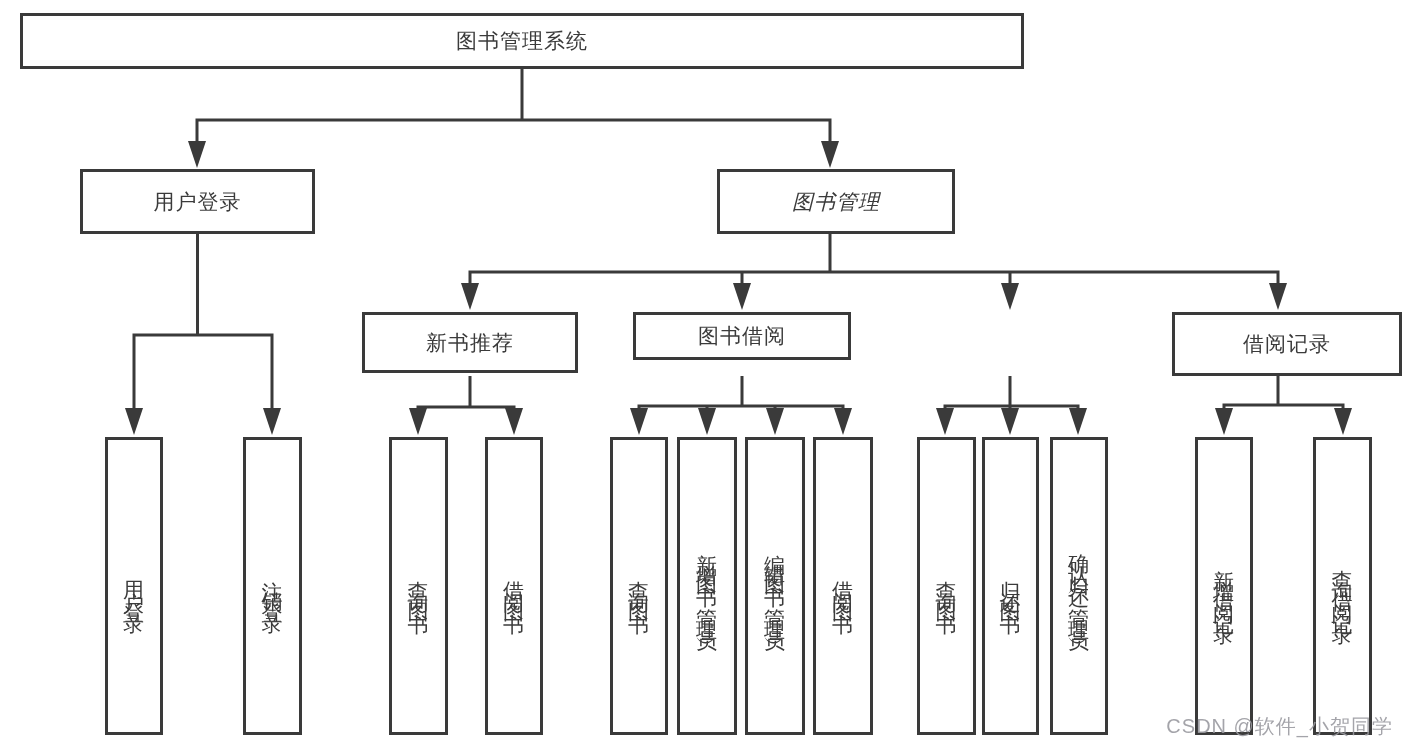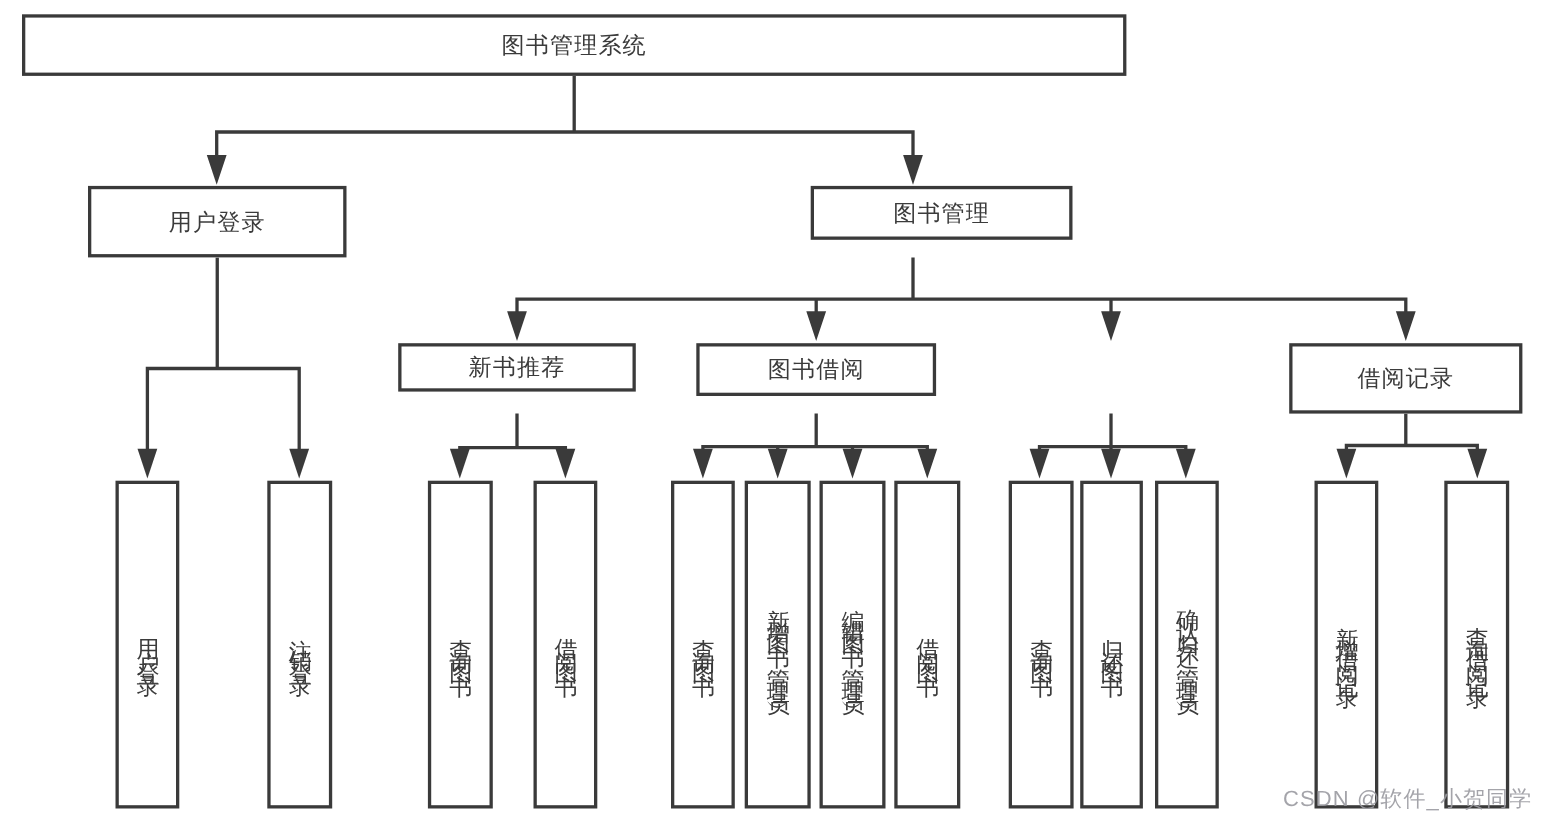--- a/index.html
+++ b/index.html
@@ -108,31 +108,31 @@
     </g>
   </svg>
 
   <div class="node" style="left:20px; top:13px; width:1004px; height:56px;">
     <span class="lbl">图书管理系统</span>
   </div>
 
   <div class="node" style="left:80px; top:169px; width:235px; height:65px;">
     <span class="lbl">用户登录</span>
   </div>
-  <div class="node" style="left:737px; top:169px; width:238px; height:49px;">
+  <div class="node" style="left:717px; top:169px; width:238px; height:65px;font-style:italic;">
     <span class="lbl">图书管理</span>
   </div>
 
-  <div class="node" style="left:362px; top:312px; width:216px; height:44px;">
+  <div class="node" style="left:362px; top:312px; width:216px; height:61px;">
     <span class="lbl">新书推荐</span>
   </div>
   <div class="node" style="left:633px; top:312px; width:218px; height:48px;">
     <span class="lbl">图书借阅</span>
   </div>
-  <div class="node" style="left:1172px; top:312px; width:212px; height:64px;justify-content:center;">
+  <div class="node" style="left:1172px; top:312px; width:230px; height:64px;justify-content:center;">
     <span class="lbl">借阅记录</span>
   </div>
 
   <div class="vnode" style="left:105px; top:437px; width:58px; height:298px;">
     <span class="vlbl">用户登录</span>
   </div>
   <div class="vnode" style="left:243px; top:437px; width:59px; height:298px;">
     <span class="vlbl">注销登录</span>
   </div>
 

